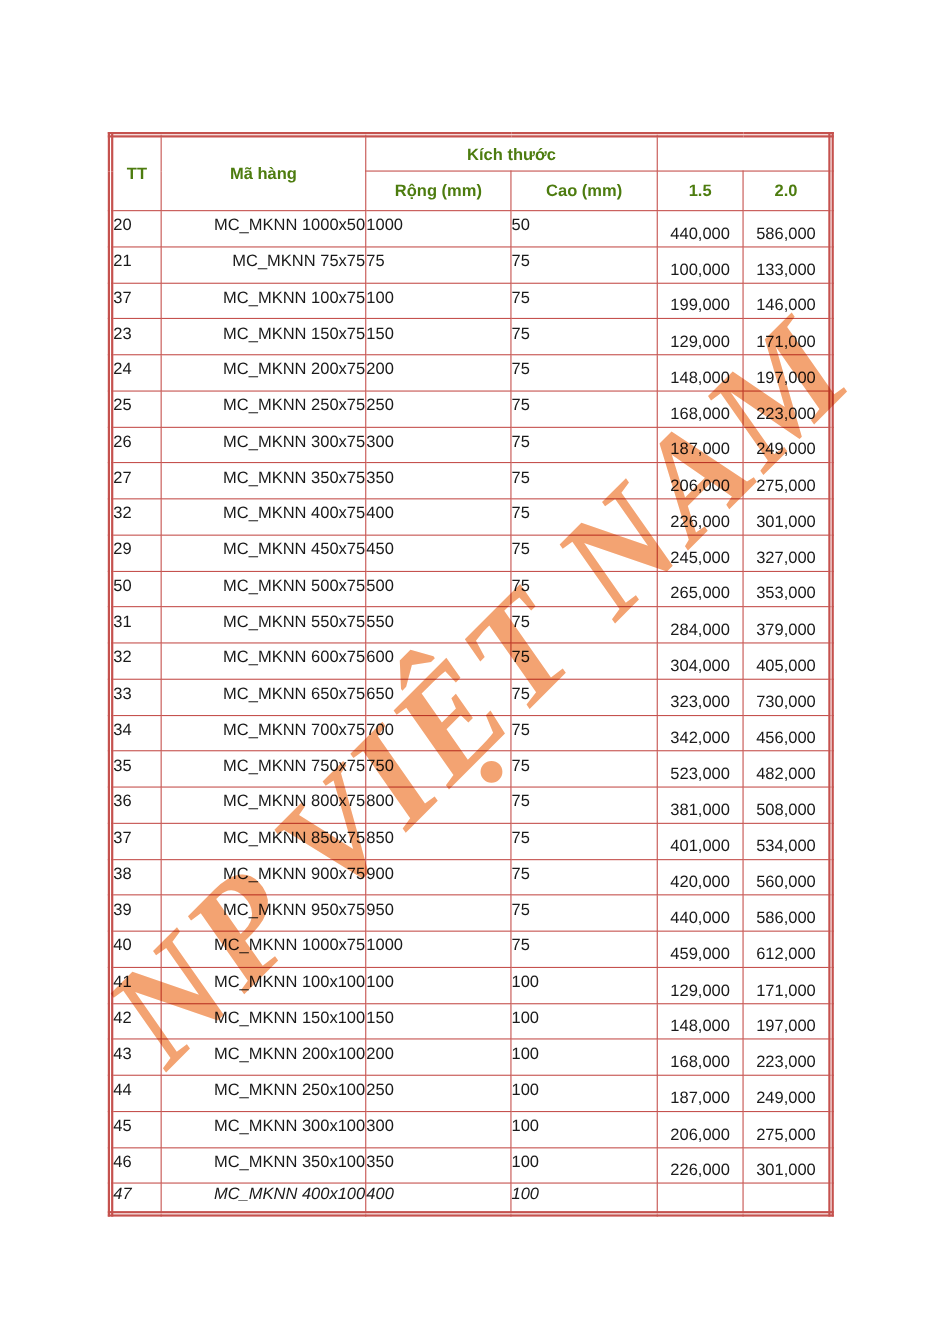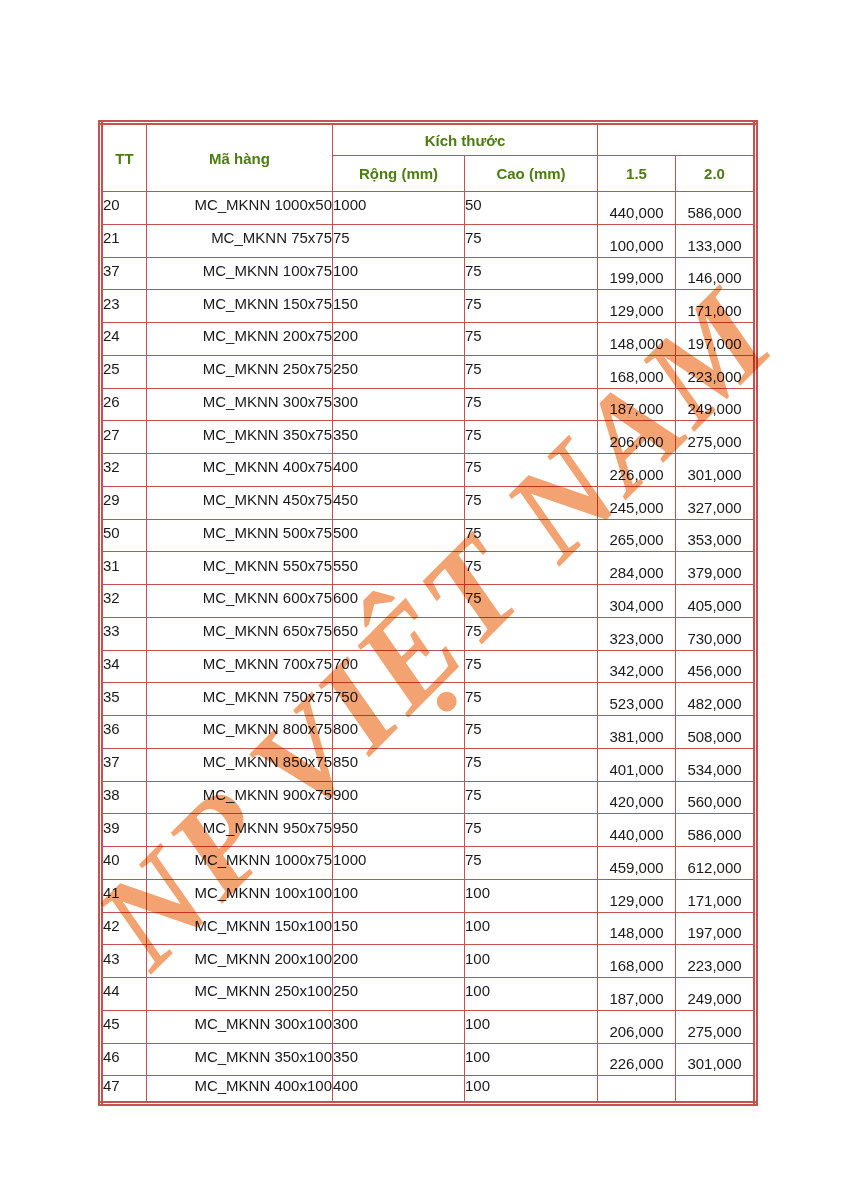--- a/index.html
+++ b/index.html
@@ -30,21 +30,21 @@
   th {
     font-weight: bold;
     font-size: 15px;
     color: #4d7c0f;
     text-align: center;
     vertical-align: middle;
   }
   thead tr.hrow1 { height: 33px; }
   thead tr.hrow2 { height: 36px; }
   tbody tr { height: 32.75px; }
-  tbody tr:last-child { height: 28px; }
+  tbody tr:last-child { height: 28px; font-style: italic; }
   td {
     font-size: 15px;
     color: #1a1a1a;
     background: transparent;
   }
   td.col-tt   { vertical-align: middle; padding-bottom: 6px; }
   td.col-name { text-align: right;   vertical-align: middle; padding-bottom: 6px; }
   td.col-dim  { text-align: left; vertical-align: middle; padding-bottom: 6px; }
   td.col-price{ text-align: center;  vertical-align: bottom; padding-bottom: 3px; }
   .watermark {

